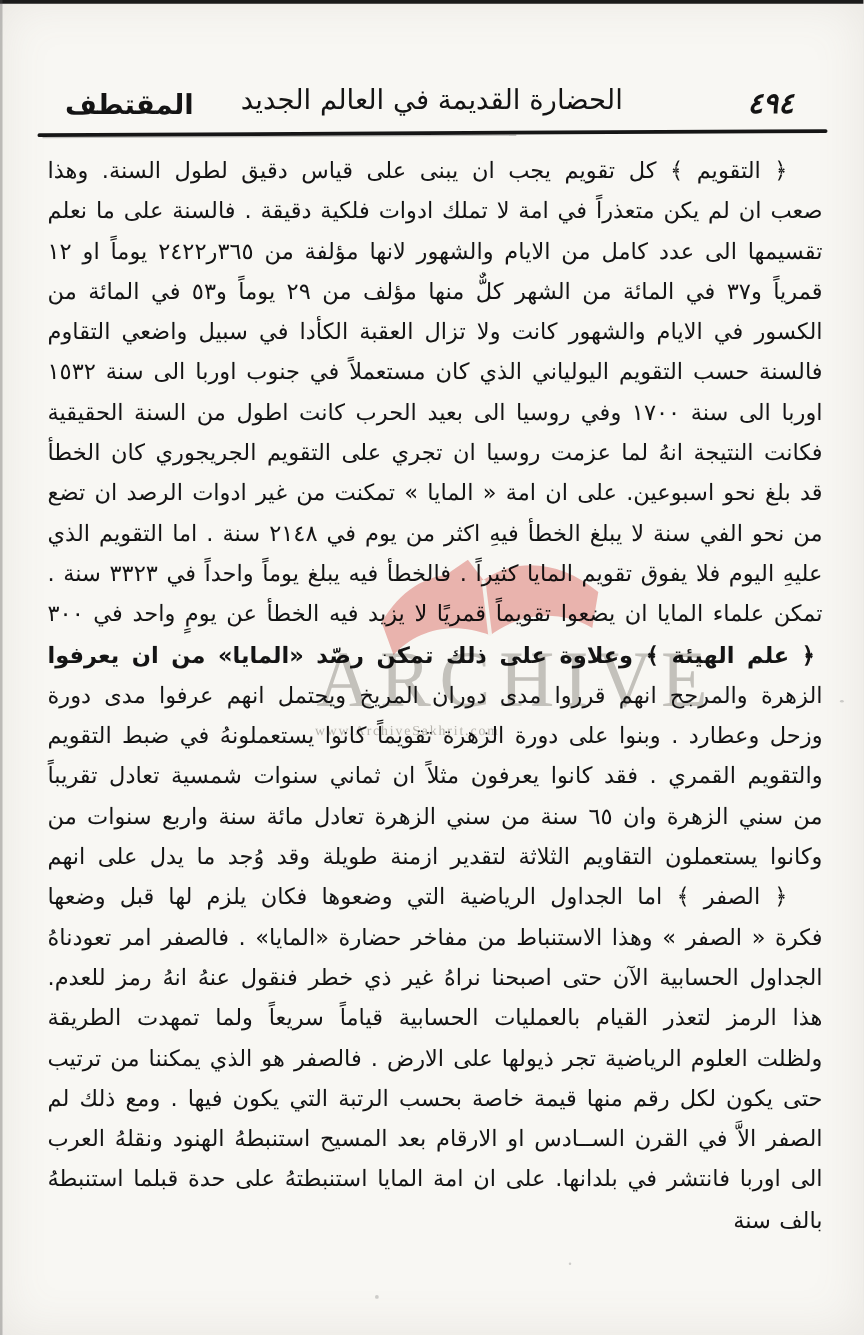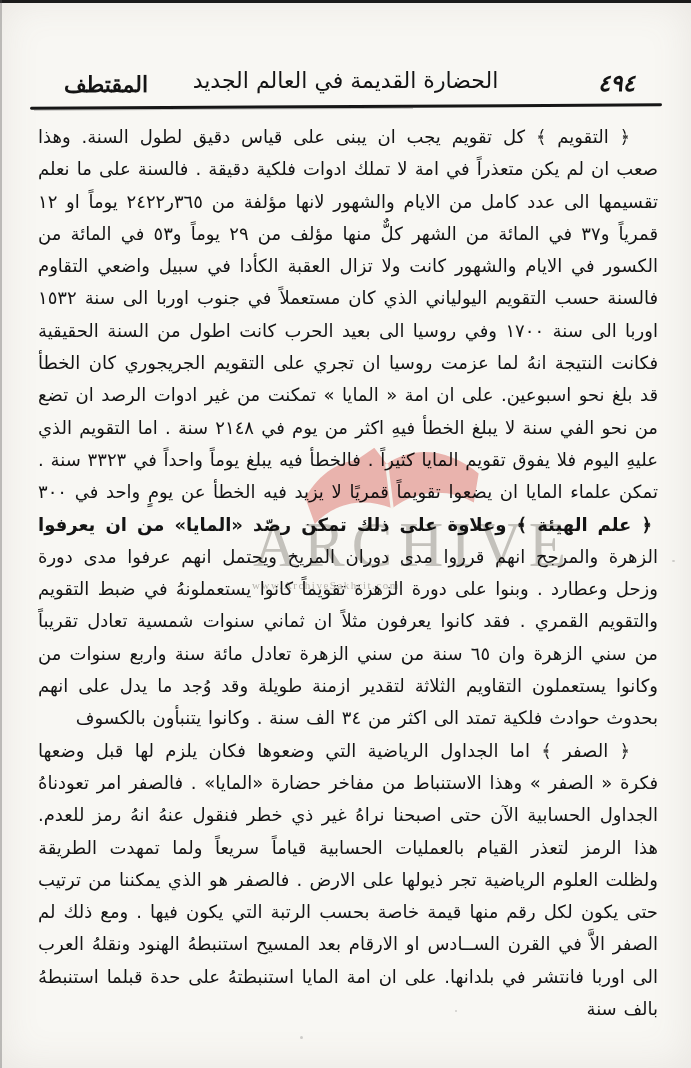--- a/index.html
+++ b/index.html
@@ -25,22 +25,22 @@
   
   .page-number{
     position:absolute;top:70px;right:56px;
     font-size:23px;font-weight:700;letter-spacing:1px;font-style:italic;
   }
   .page-title{
     position:absolute;top:68px;left:0;width:100%;
     text-align:center;font-size:22px;font-weight:400;
   }
   .journal-name{
-    position:absolute;top:72px;left:64px;
-    font-size:22px;font-weight:700;font-family:Liberation Serif, serif;
+    position:absolute;top:72px;left:52px;
+    font-size:22px;font-weight:700;
   }
   .header-rule{
     position:absolute;top:105px;left:30px;width:632px;height:2.5px;
     background:#161616;border-radius:2px;
     transform:rotate(-0.3deg);
   }
   .header-rule:before{
     content:"";position:absolute;top:3px;left:4px;width:60%;height:1px;
     background:rgba(20,20,20,.25);
   }
@@ -111,21 +111,20 @@
     <div class="ln">قد بلغ نحو اسبوعين. على ان امة « المايا » تمكنت من غير ادوات الرصد ان تضع تقويماً</div>
     <div class="ln">من نحو الفي سنة لا يبلغ الخطأ فيهِ اكثر من يوم في ٢١٤٨ سنة . اما التقويم الذي نجري</div>
     <div class="ln">عليهِ اليوم فلا يفوق تقويم المايا كثيراً . فالخطأ فيه يبلغ يوماً واحداً في ٣٣٢٣ سنة . كذلك</div>
     <div class="ln">تمكن علماء المايا ان يضعوا تقويماً قمريًا لا يزيد فيه الخطأ عن يومٍ واحد في ٣٠٠ سنة</div>
     <div class="ln indent-sm">﴿ علم الهيئة ﴾ وعلاوة على ذلك تمكن رصّد «المايا» من ان يعرفوا مدى دوران</div>
     <div class="ln">الزهرة والمرجح انهم قرروا مدى دوران المريخ ويحتمل انهم عرفوا مدى دورة المشتري</div>
     <div class="ln">وزحل وعطارد . وبنوا على دورة الزهرة تقويماً كانوا يستعملونهُ في ضبط التقويم الشمسي</div>
     <div class="ln">والتقويم القمري . فقد كانوا يعرفون مثلاً ان ثماني سنوات شمسية تعادل تقريباً خمس سنوات</div>
     <div class="ln">من سني الزهرة وان ٦٥ سنة من سني الزهرة تعادل مائة سنة واربع سنوات من سني الشمس .</div>
     <div class="ln">وكانوا يستعملون التقاويم الثلاثة لتقدير ازمنة طويلة وقد وُجد ما يدل على انهم تنبأوا</div>
-    <div class="ln short">بحدوث حوادث فلكية تمتد الى اكثر من ٣٤ الف سنة . وكانوا يتنبأون بالكسوف</div>
     <div class="ln indent">﴿ الصفر ﴾ اما الجداول الرياضية التي وضعوها فكان يلزم لها قبل وضعها استنباط</div>
     <div class="ln">فكرة « الصفر » وهذا الاستنباط من مفاخر حضارة «المايا» . فالصفر امر تعودناهُ في</div>
     <div class="ln">الجداول الحسابية الآن حتى اصبحنا نراهُ غير ذي خطر فنقول عنهُ انهُ رمز للعدم. ولكن لولا</div>
     <div class="ln">هذا الرمز لتعذر القيام بالعمليات الحسابية قياماً سريعاً ولما تمهدت الطريقة للحساب العشري</div>
     <div class="ln">ولظلت العلوم الرياضية تجر ذيولها على الارض . فالصفر هو الذي يمكننا من ترتيب الارقام</div>
     <div class="ln">حتى يكون لكل رقم منها قيمة خاصة بحسب الرتبة التي يكون فيها . ومع ذلك لم يستنبط</div>
     <div class="ln">الصفر الاَّ في القرن الســادس او الارقام بعد المسيح استنبطهُ الهنود ونقلهُ العرب</div>
     <div class="ln">الى اوربا فانتشر في بلدانها. على ان امة المايا استنبطتهُ على حدة قبلما استنبطهُ الهنود</div>
     <div class="ln short">بالف سنة</div>
   </div>

